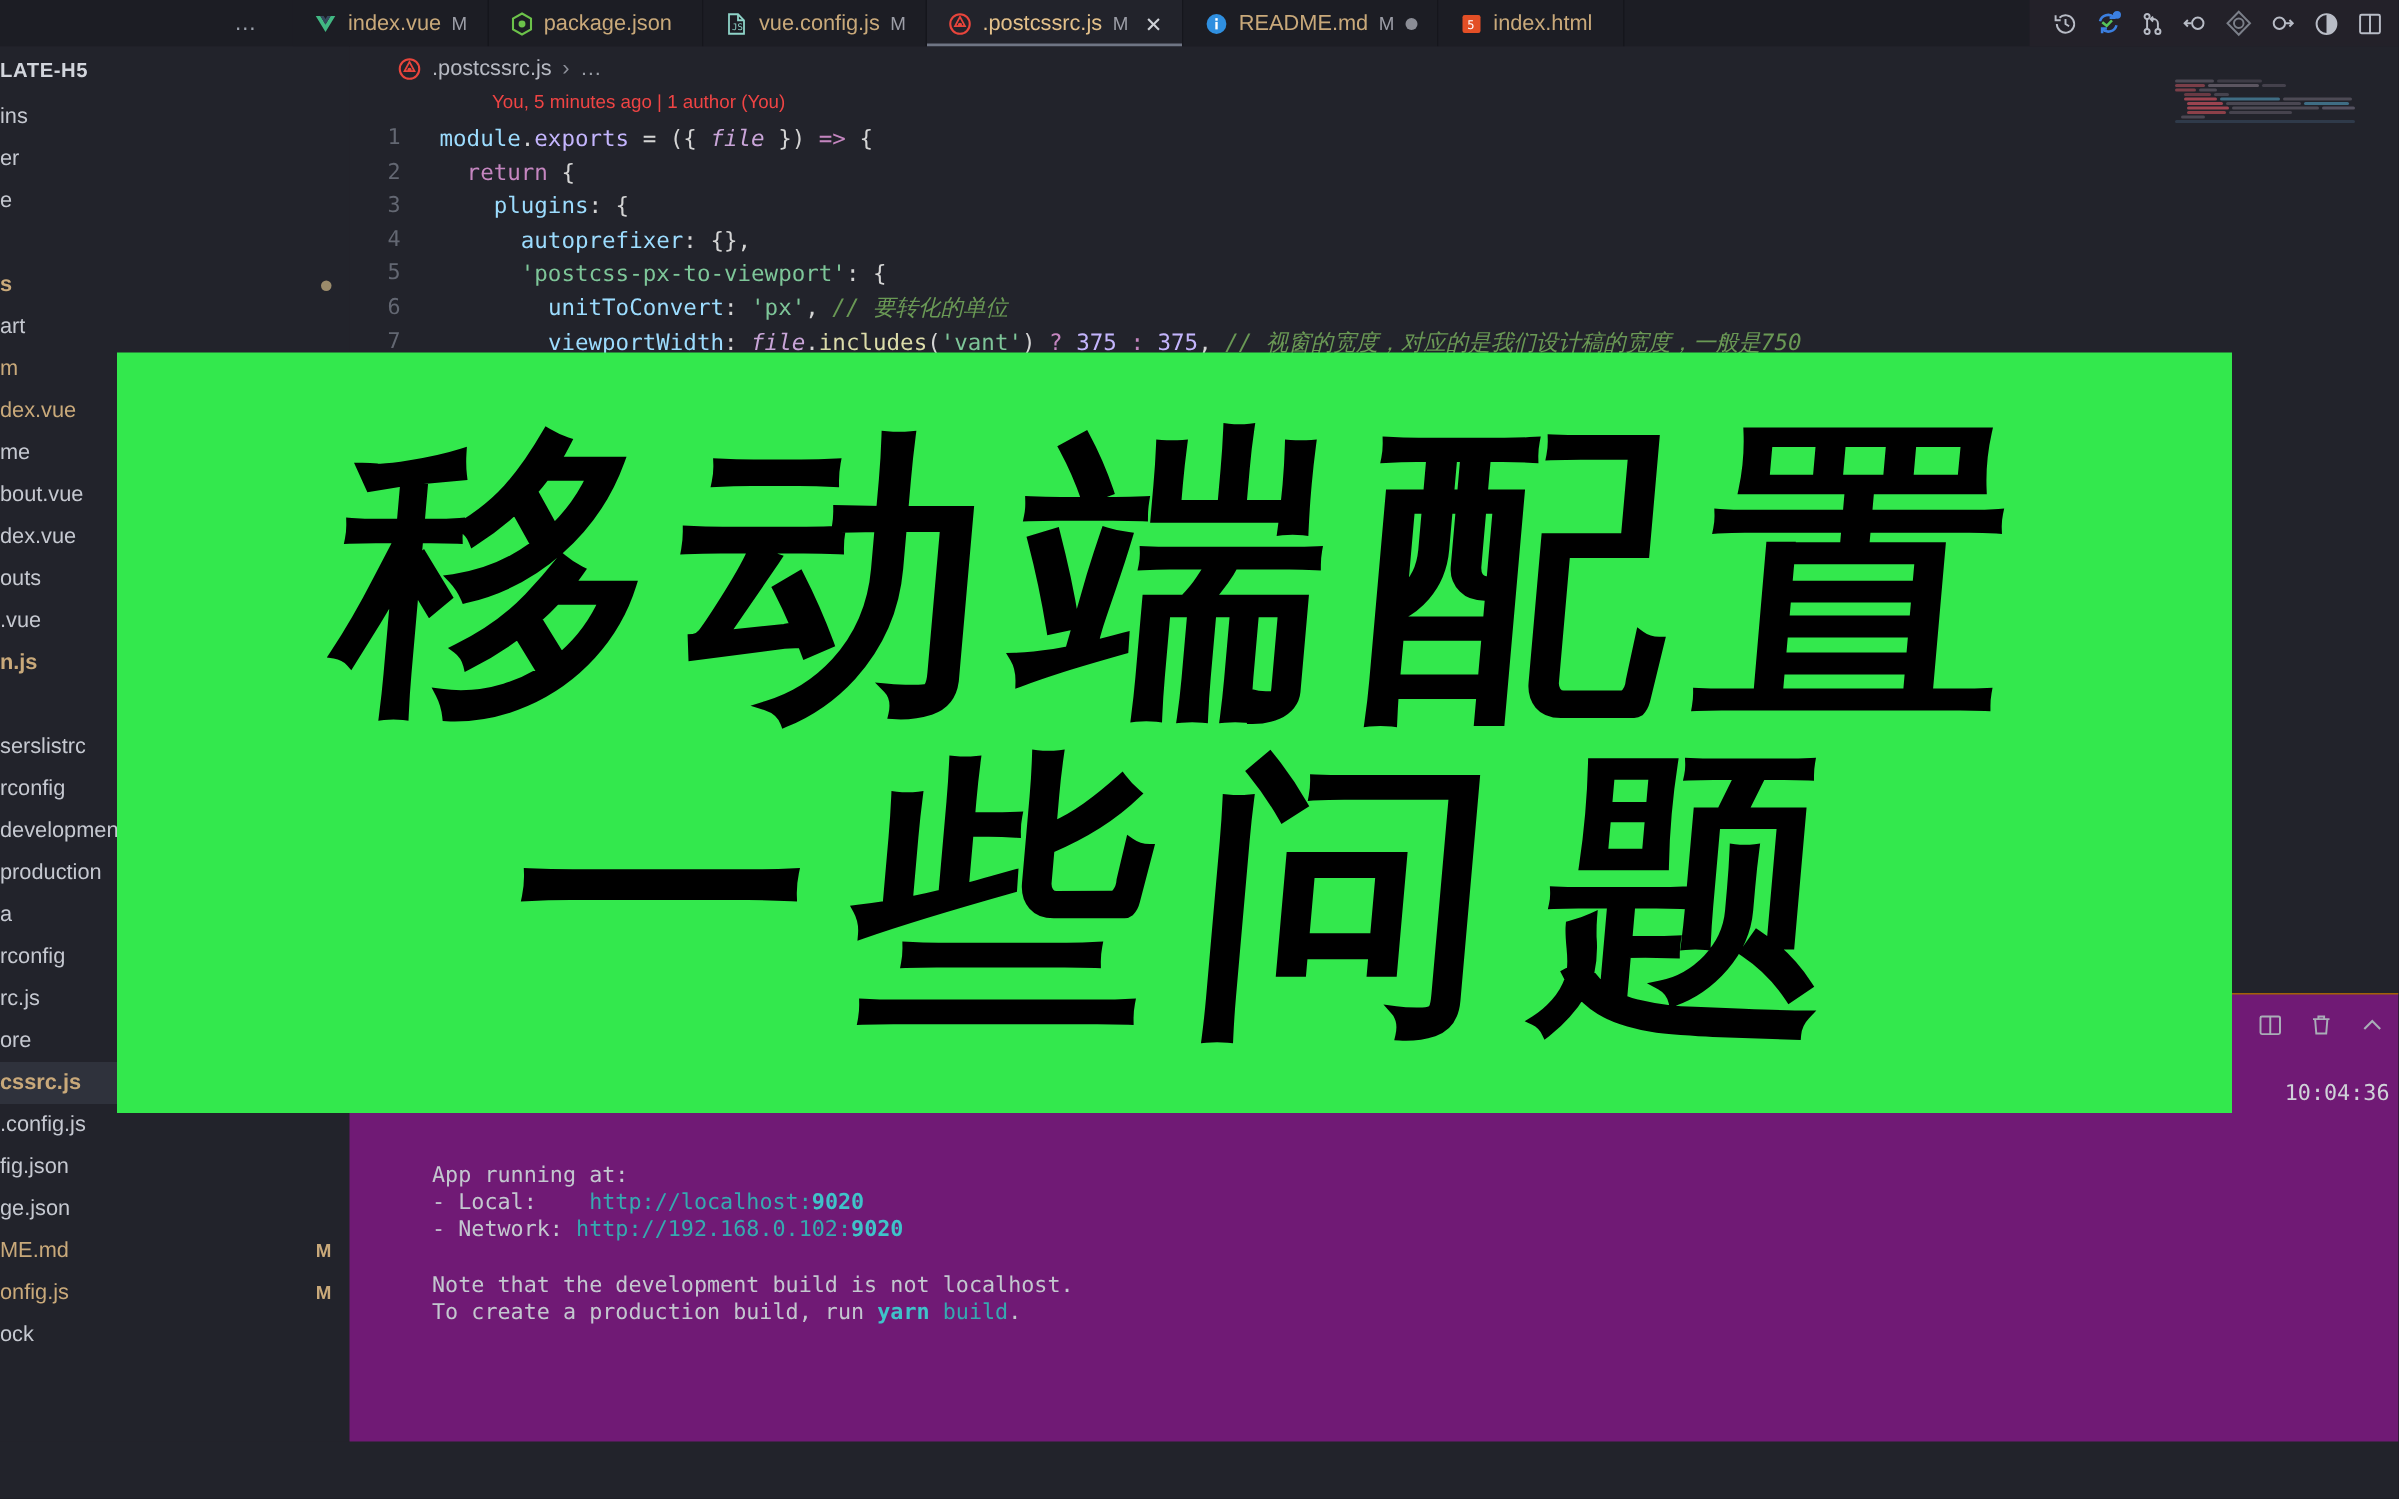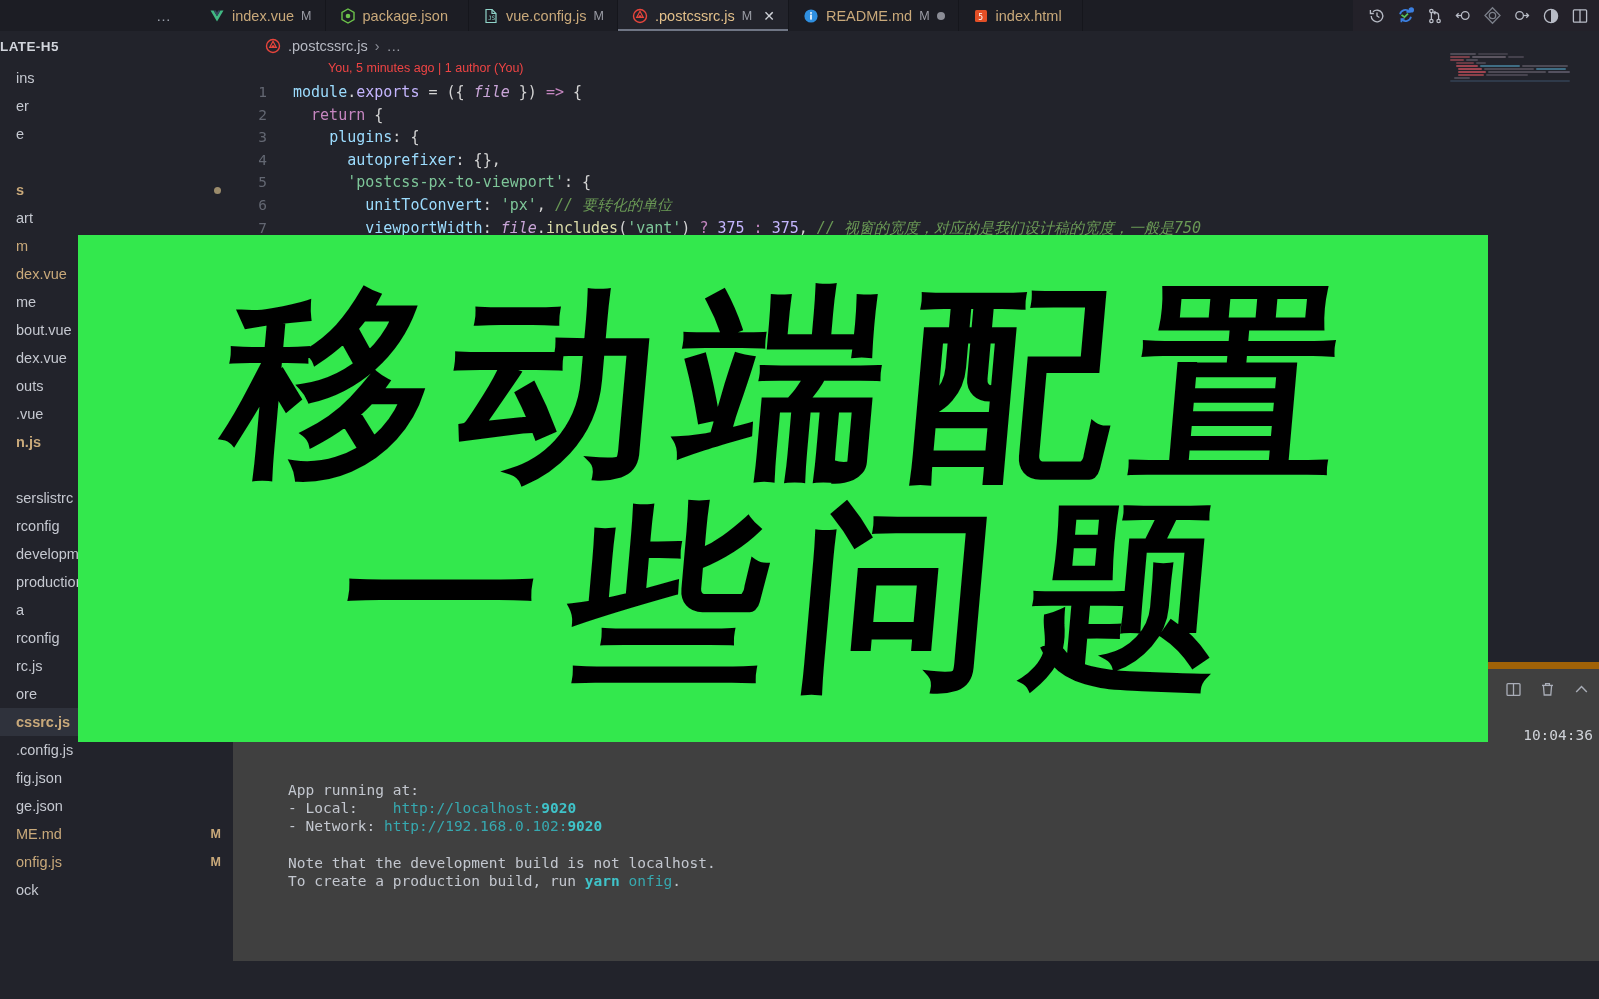--- a/index.html
+++ b/index.html
@@ -80,21 +80,21 @@
     padding-left: 0px;
     color: #d2d5dc; font-size: 13.5px; font-weight: bold; letter-spacing: .4px;
   }
   .sb-list { padding-top: 2px; }
   .sb-row {
     height: 28px; display: flex; align-items: center;
     padding-left: 0px; padding-right: 12px;
     color: #c5c8d0; font-size: 14.5px; white-space: nowrap;
   }
   .sb-row.sel { background: #2f323c; }
-  .sb-row .lbl { overflow: hidden; padding-left: 16px; }
+  .sb-row .lbl { overflow: hidden; }
   .sb-row.mod .lbl { color: #c9a97a; }
   .sb-row.bold .lbl { font-weight: bold; }
   .sb-row .right { margin-left: auto; color: #c9a97a; font-size: 12.5px; font-weight: bold; }
   .sb-row .rdot { margin-left: auto; width:7px; height:7px; border-radius:50%; background:#9b8b6b; }
 
   
   .editor {
     position: absolute; left: 233px; top: 31px;
     width: 1366px; height: 930px;
     background: #22232b;
@@ -144,22 +144,22 @@
     background: #22232b;
     overflow: hidden;
   }
   .mmrow { height: 3px; display: flex; gap: 2px; padding-left: 10px; }
   .mmseg { height: 2px; border-radius: 1px; }
 
   
   .panel {
     position: absolute; left: 233px; top: 662px;
     width: 1366px; height: 299px;
-    background: #404040;
-    border-top: 7px solid #a16207;
+    background: #701a75;
+    border-top: 1px solid #a16207;
   }
   .panel-actions {
     position: absolute; right: 8px; top: 10px;
     display: flex; align-items: center; gap: 14px;
     color: #a9adb7;
   }
   .panel-icon { width: 20px; height: 20px; display: flex; align-items: center; justify-content: center; }
   .clock {
     position: absolute; right: 6px; top: 58px;
     color: #cfd2d8; font-size: 14.5px;
@@ -591,21 +591,21 @@
       </div>
     </div>
 
     <div class="clock">10:04:36</div>
 
     <div class="term"><span class="dim">App running at:</span>
 <span class="dim">- Local:  </span>  <span class="cyan">http://localhost:</span><span class="cyanb">9020</span>
 <span class="dim">- Network:</span><span class="cyan"> http://192.168.0.102:</span><span class="cyanb">9020</span>
 
 <span class="dim">Note that the development build is not localhost.</span>
-<span class="dim">To create a production build, run </span><span class="cyanb">yarn</span><span class="cyan"> onfig</span><span class="dim">.</span></div>
+<span class="dim">To create a production build, run </span><span class="cyanb">yarn</span><span class="cyan"> build</span><span class="dim">.</span></div>
   </div>
 
   <div class="overlay">
     <div class="ov-l1">移动端配置</div>
     <div class="ov-l2">一些问题</div>
   </div>
 
 
 </div>
 

